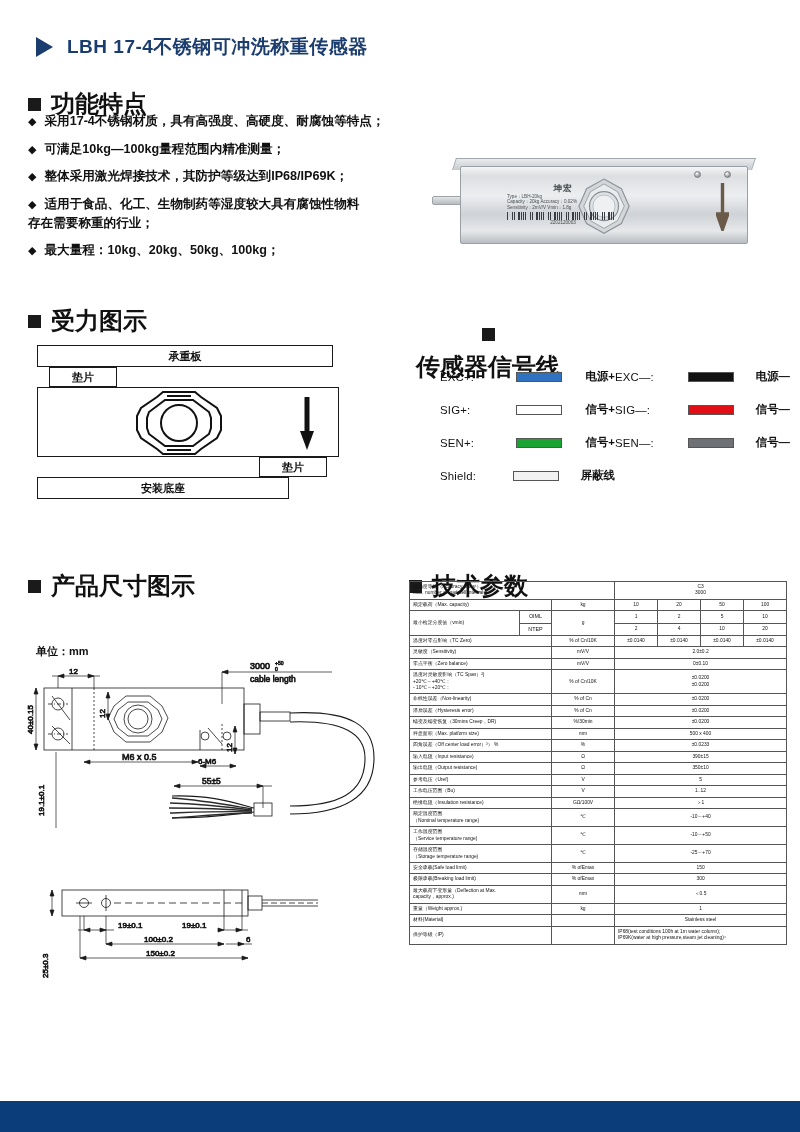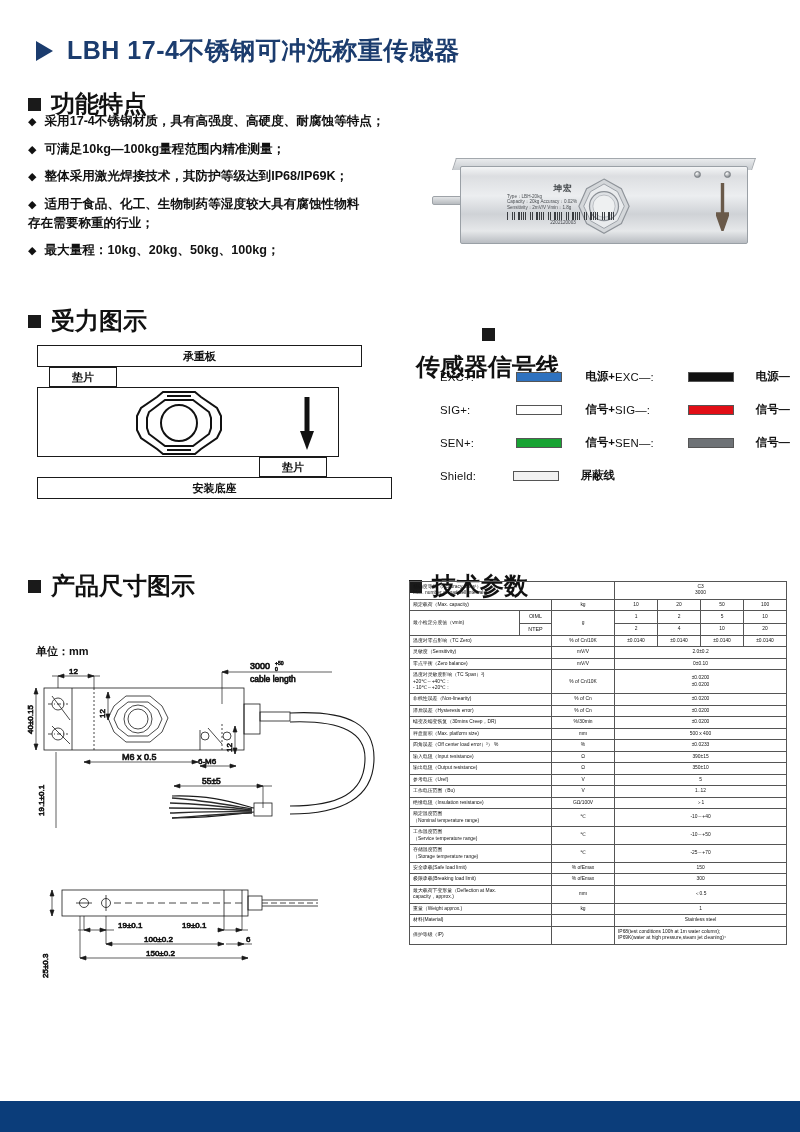--- a/index.html
+++ b/index.html
@@ -16,21 +16,21 @@
     position:absolute; left:36px; top:34px;
     display:flex; align-items:center; gap:14px;
   }
   .tri-icon{
     width:0;height:0;
     border-left:17px solid #1b3c6e;
     border-top:10px solid transparent;
     border-bottom:10px solid transparent;
   }
   .page-title{
-    font-size:25px; font-weight:bold; color:#1b3c6e;
+    font-size:19px; font-weight:bold; color:#1b3c6e;
     letter-spacing:.5px; white-space:nowrap;
   }
 
   
   .sec-head{ position:absolute; display:flex; align-items:center; gap:10px; }
   .sq{ width:13px;height:13px;background:#1a1a1a; flex:none; }
   .sec-head .txt{ font-size:24px; font-weight:bold; color:#111; white-space:nowrap; }
 
   
   .features{ position:absolute; left:28px; top:113px; width:380px; }
@@ -187,25 +187,25 @@
     <div class="screw" style="right:16px; top:4px;"></div>
   </div>
 </div>
 
 <div class="sec-head" style="left:28px; top:305px;">
   <div class="sq"></div>
   <div class="txt">受力图示</div>
 </div>
 
 <div class="force-dia">
-  <div class="fd-box" style="left:0; top:0; width:325px; height:22px;">承重板</div>
+  <div class="fd-box" style="left:0; top:0; width:296px; height:22px;">承重板</div>
   <div class="fd-box" style="left:12px; top:22px; width:68px; height:20px;">垫片</div>
   <div class="fd-box" style="left:0; top:42px; width:302px; height:70px;"></div>
   <div class="fd-box" style="left:222px; top:112px; width:68px; height:20px;">垫片</div>
-  <div class="fd-box" style="left:0; top:132px; width:355px; height:22px;">安装底座</div>
+  <div class="fd-box" style="left:0; top:132px; width:252px; height:22px;">安装底座</div>
 
   <svg style="position:absolute; left:94px; top:45px;" width="96" height="66" viewBox="0 0 96 66">
     <path d="M32 2 L64 2 L70 7 L86 18 L90 26 L90 40 L86 48 L70 59 L64 64 L32 64 L26 59 L10 48 L6 40 L6 26 L10 18 L26 7 Z" fill="none" stroke="#111" stroke-width="2"></path>
     <path d="M34 10 L62 10 L78 22 L80 28 L80 38 L78 44 L62 56 L34 56 L18 44 L16 38 L16 28 L18 22 Z" fill="none" stroke="#111" stroke-width="2"></path>
     <circle cx="48" cy="33" r="18" fill="none" stroke="#111" stroke-width="2"></circle>
     <path d="M36 6 L60 6 M36 60 L60 60" stroke="#111" stroke-width="2"></path>
   </svg>
 
   <svg style="position:absolute; left:262px; top:52px;" width="16" height="54" viewBox="0 0 16 54">
     <path d="M8 0 L8 38" stroke="#111" stroke-width="5"></path>

